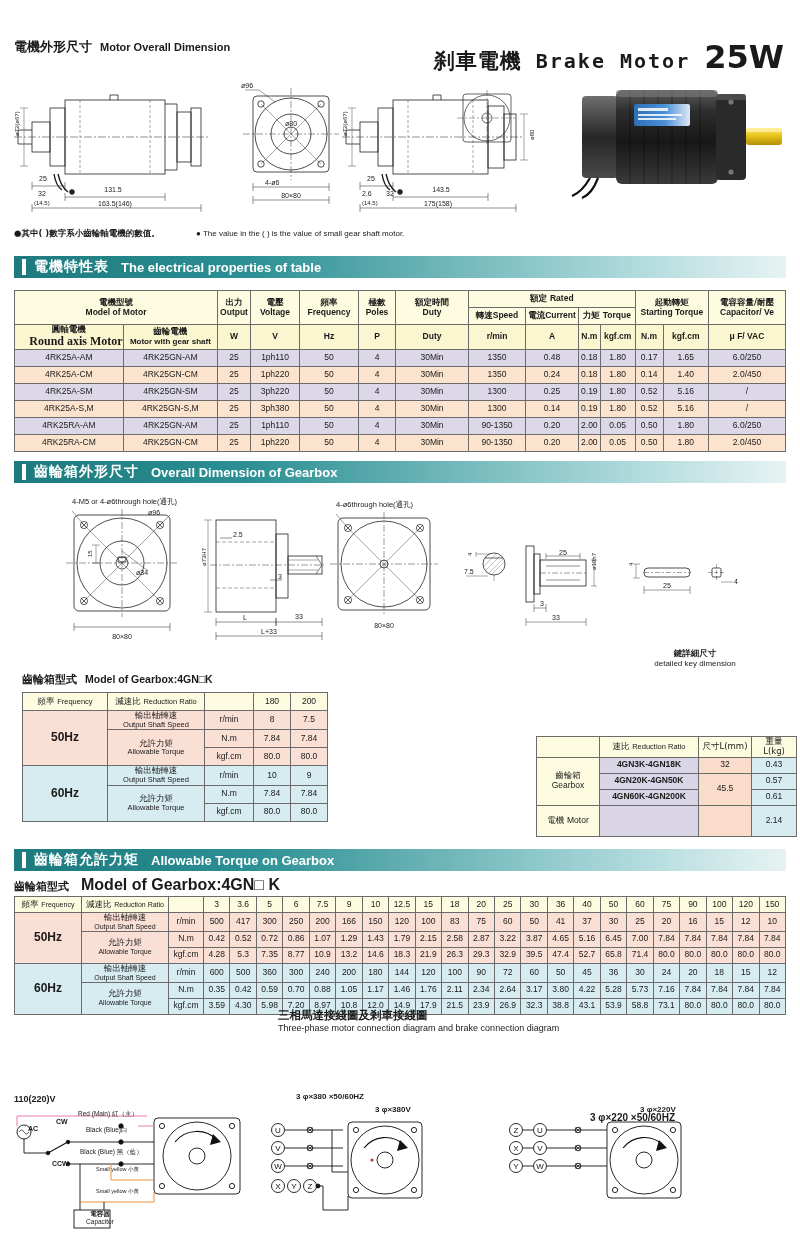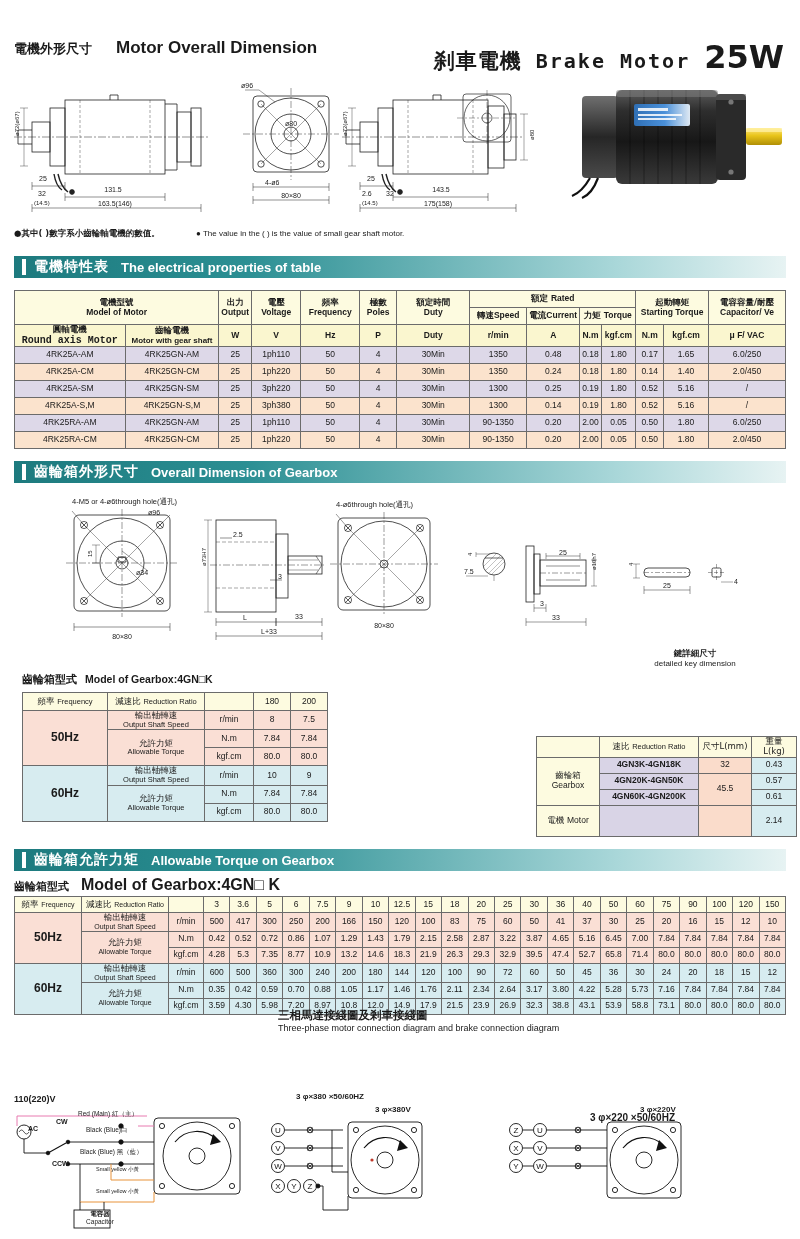--- a/index.html
+++ b/index.html
@@ -21,21 +21,21 @@
   .banner .en{color:#fff;font-size:13px;font-weight:bold;margin-left:12px;}
 
   
   .sheet-title{position:absolute;right:16px;top:38px;display:flex;align-items:baseline;}
   .sheet-title .t-cn{font-size:21px;font-weight:bold;font-family:"DejaVu Sans",sans-serif;letter-spacing:1px;}
   .sheet-title .t-en{font-size:20px;font-weight:bold;margin-left:14px;letter-spacing:2px;font-family:"DejaVu Sans Mono",monospace;}
   .sheet-title .t-w{font-size:32px;font-weight:bold;margin-left:14px;font-family:"DejaVu Sans",sans-serif;}
 
   .sec-head{position:absolute;left:14px;display:flex;align-items:baseline;}
   .sec-head .h-cn{font-size:13px;font-weight:bold;font-family:"DejaVu Sans",sans-serif;}
-  .sec-head .h-en{font-size:17px;font-weight:bold;margin-left:24px;}
+  .sec-head .h-en{font-size:11px;font-weight:bold;margin-left:8px;}
 
   .note{position:absolute;font-size:8px;}
   .note .cn{font-family:"DejaVu Sans",sans-serif;font-weight:bold;font-size:8.5px;}
 
   
   table{border-collapse:collapse;}
   .tbl td,.tbl th{
     border:1px solid #6b6b6b;text-align:center;vertical-align:middle;
     font-size:8.5px;padding:0;line-height:1.15;
   }
@@ -323,21 +323,21 @@
         <span>電流</span><span style="font-family:'Liberation Sans',sans-serif;">Current</span>
       </td>
       <td class="hd-y cjk" colspan="2">
         <span>力矩</span>
         <span style="font-family:'Liberation Sans',sans-serif;">Torque</span>
       </td>
     </tr>
     <tr class="hrow">
       <td class="hd-y2 cjk">
         <div>圓軸電機</div>
-        <div style="font-family:Liberation Mono, monospace;font-size:10px;">Round axis Motor</div>
+        <div style="font-family:Liberation Serif, serif;font-size:12px;text-align:right;">Round axis Motor</div>
       </td>
       <td class="hd-y2 cjk">
         <div>齒輪電機</div>
         <div style="font-family:'Liberation Sans',sans-serif;font-size:8px;">Motor with gear shaft</div>
       </td>
       <td class="hd-y2">W</td>
       <td class="hd-y2">V</td>
       <td class="hd-y2">Hz</td>
       <td class="hd-y2">P</td>
       <td class="hd-y2">Duty</td>

